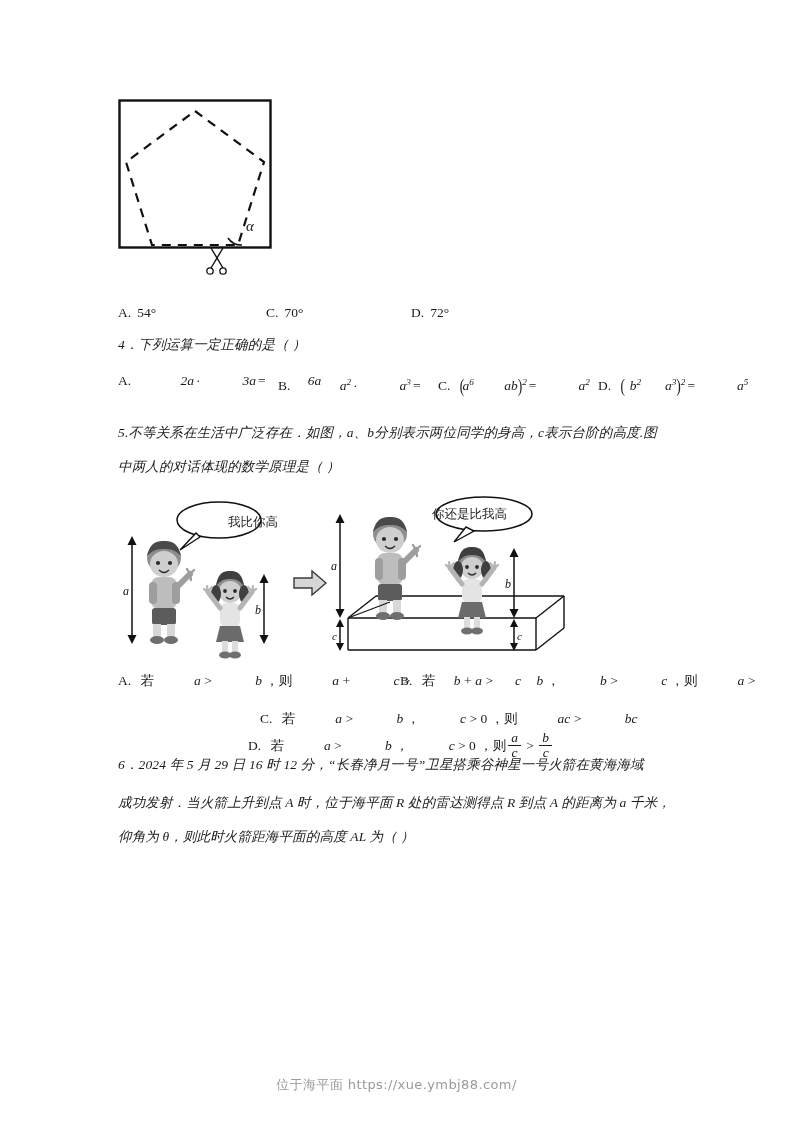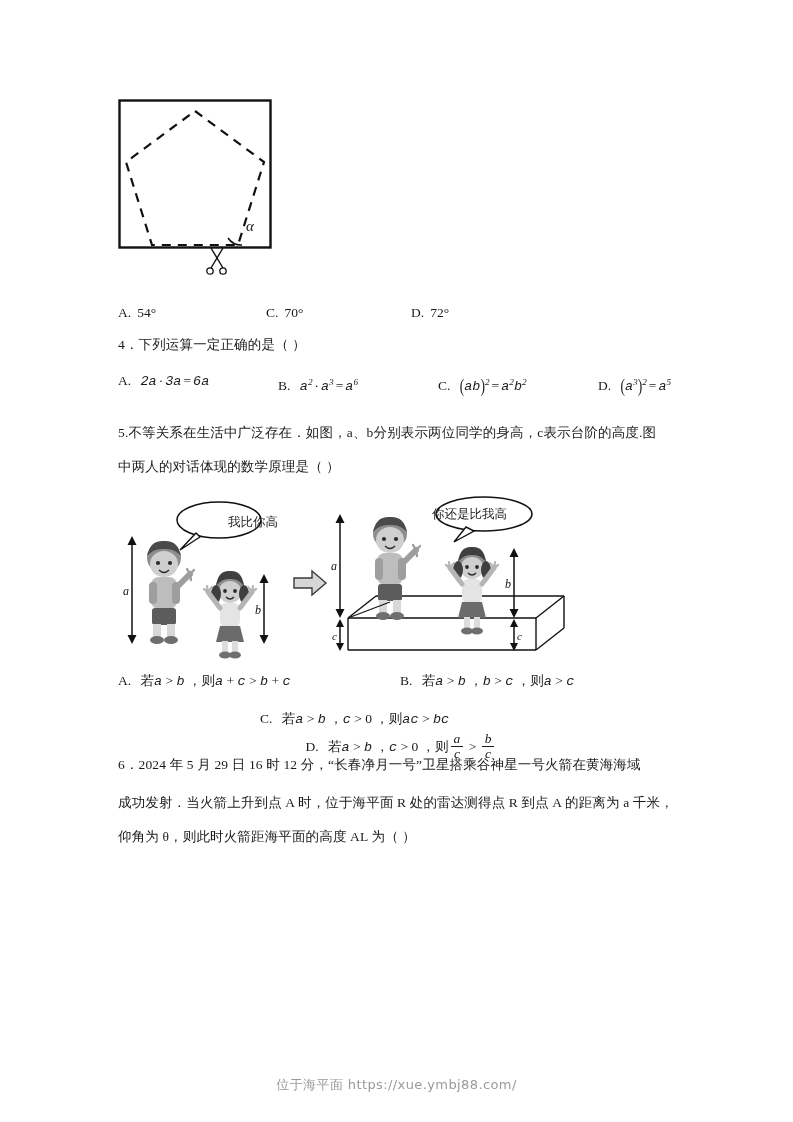--- a/index.html
+++ b/index.html
@@ -46,38 +46,40 @@
     height: 30px;
   }
 
   
   .qtext {
     position: absolute;
     font-size: 13.5px;
     line-height: 30px;
     letter-spacing: 0.15px;
     white-space: nowrap;
+    font-style: italic;
   }
   .opt-row {
     position: absolute;
     display: flex;
     font-size: 13.5px;
     line-height: 26px;
   }
   .opt {
     display: inline-block;
     white-space: nowrap;
   }
   .lbl {
     font-family: "Liberation Serif", serif;
     margin-right: 6px;
   }
   .mi {
     font-style: italic;
-    font-family: Liberation Mono, monospace;
+    font-family: Liberation Serif, serif;
+    margin-left: 40px;
   }
   sup {
     font-size: 0.68em;
     vertical-align: super;
     font-style: italic;
   }
   .op {
     margin: 0 2px;
   }
 

